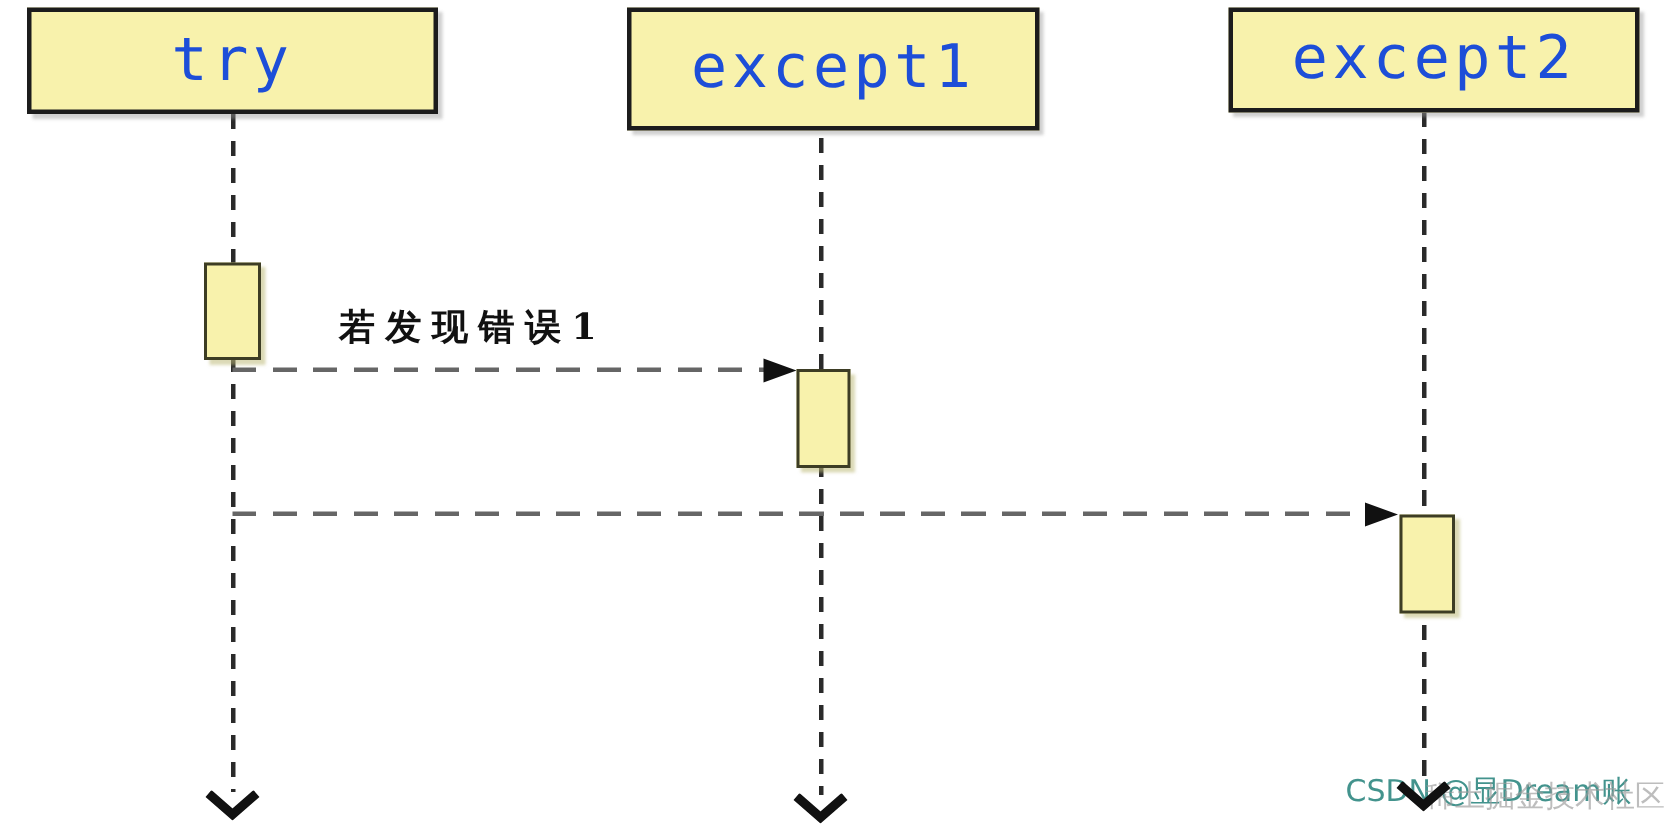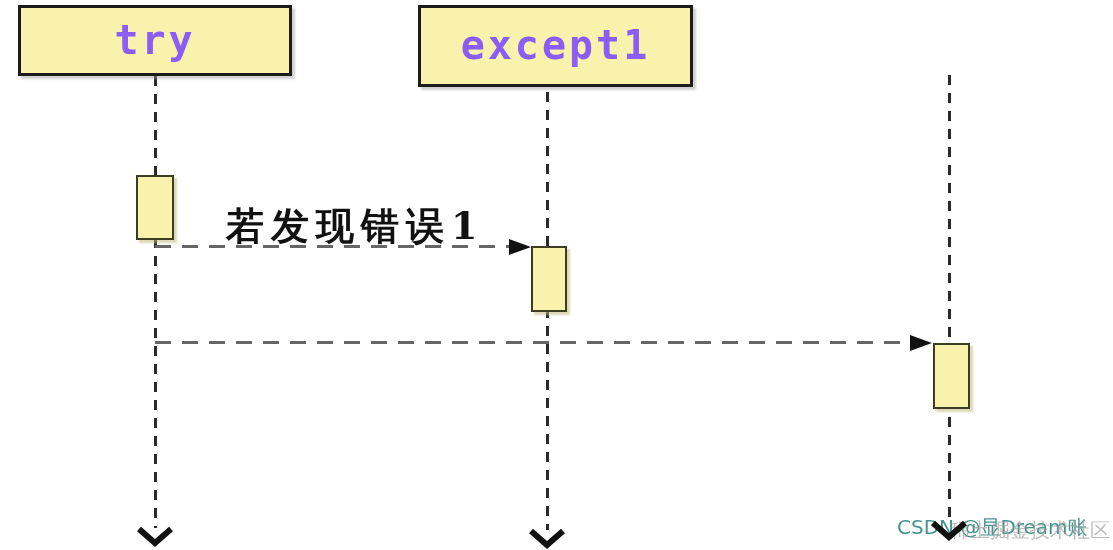--- a/index.html
+++ b/index.html
@@ -10,21 +10,21 @@
   
   .pbox{
     position:absolute;box-sizing:border-box;
     background:#F8F2AC;border:3px solid #1c1c1c;
     box-shadow:3px 3px 2px rgba(150,150,150,.45);
     display:flex;align-items:center;justify-content:center;
     z-index:3;
   }
   .plabel{
     font-family:"DejaVu Sans Mono","Liberation Mono",monospace;
-    font-weight:bold;font-size:40px;letter-spacing:3px;color:#8b5cf6;
+    font-weight:normal;font-size:40px;letter-spacing:3px;color:#1d4ed8;
     line-height:1;transform:translateY(-1px);
   }
   
   .lifeline{
     position:absolute;width:3px;z-index:1;
     background:repeating-linear-gradient(to bottom,#2a2a2a 0 10px,transparent 10px 18px);
   }
   
   .activation{
     position:absolute;box-sizing:border-box;
@@ -37,41 +37,44 @@
     position:absolute;height:3px;z-index:2;
     background:repeating-linear-gradient(to right,#666 0 16px,transparent 16px 27px);
   }
   .msg-head{
     position:absolute;width:0;height:0;z-index:2;
     border-top:8px solid transparent;border-bottom:8px solid transparent;
     border-left:22px solid #111;
   }
   .msg-label{
     position:absolute;z-index:2;color:#111;font-weight:bold;
-    font-size:38px;letter-spacing:7px;line-height:1.1;white-space:nowrap;
+    font-size:24px;letter-spacing:7px;line-height:1.1;white-space:nowrap;
     font-family:"DejaVu Serif","Liberation Serif",serif;
   }
   .chevron{position:absolute;z-index:5;}
   .watermark{
     position:absolute;z-index:4;white-space:nowrap;
     font-size:20px;line-height:1;color:#0f766e;opacity:.78;
     font-family:"DejaVu Sans","Liberation Sans",sans-serif;
   }
   .watermark.w2{color:#9b9b9b;opacity:.65;}
 </style>
 </head>
 <body>
 
 <div class="canvas">
 
   <div class="pbox" style="left:18px;top:5px;width:274px;height:71px">
     <span class="plabel">try</span>
   </div>
   <div class="pbox" style="left:418px;top:5px;width:275px;height:82px">
     <span class="plabel">except1</span>
+  </div>
+  <div class="pbox" style="left:819px;top:5px;width:274px;height:70px">
+    <span class="plabel">except2</span>
   </div>
 
   <div class="lifeline" style="left:154px;top:76px;height:452px"></div>
   <div class="lifeline" style="left:546px;top:74px;height:456px"></div>
   <div class="lifeline" style="left:948px;top:75px;height:447px"></div>
 
   <div class="activation" style="left:136px;top:175px;width:38px;height:65px"></div>
   <div class="activation" style="left:531px;top:246px;width:36px;height:66px"></div>
   <div class="activation" style="left:933px;top:343px;width:37px;height:66px"></div>
 

